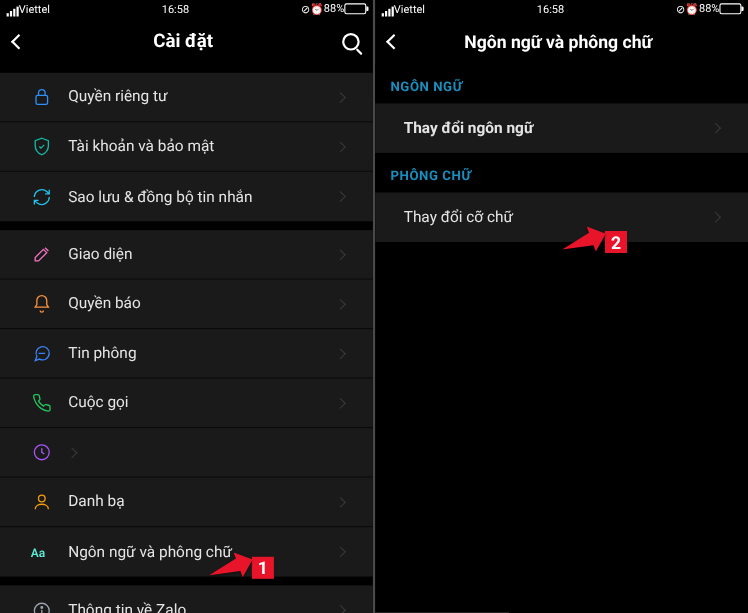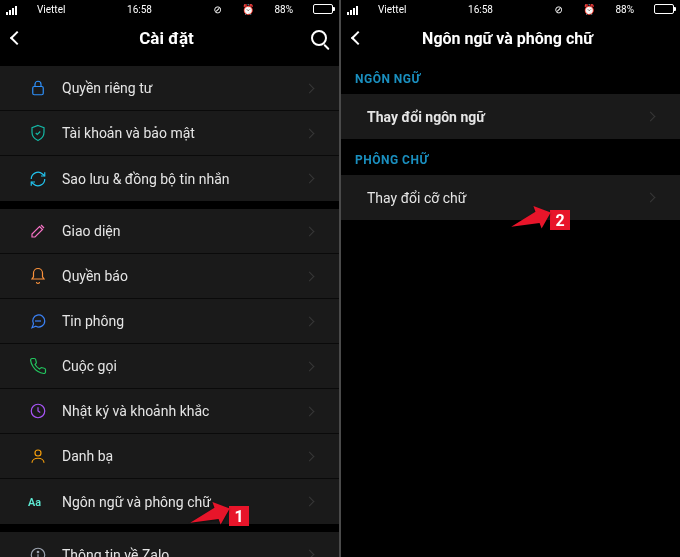--- a/index.html
+++ b/index.html
@@ -1,19 +1,19 @@
 <!DOCTYPE html>
 <html><head>
 <meta charset="utf-8">
 <style>
 *{margin:0;padding:0;box-sizing:border-box;font-family:-apple-system,BlinkMacSystemFont,"Segoe UI",Roboto,sans-serif}
 body{background:#4a4a4a;width:680px;height:557px;display:flex;gap:2px}
 .phone{width:339px;height:557px;background:#000;display:flex;flex-direction:column;overflow:hidden}
 .statusbar{height:18px;display:flex;align-items:center;justify-content:space-between;padding:0 6px;color:#fff;font-size:10px}
-.sb-left,.sb-right{display:flex;gap:20px}
+.sb-left,.sb-right{display:flex;gap:0}
 .signal-bars{display:inline-flex;gap:1px;align-items:flex-end}
 .signal-bars span{width:2px;background:#fff;display:inline-block}
 .signal-bars span:nth-child(1){height:3px}.signal-bars span:nth-child(2){height:5px}.signal-bars span:nth-child(3){height:7px}.signal-bars span:nth-child(4){height:9px}
 .battery{width:20px;height:10px;border:1px solid #fff;border-radius:2px;position:relative}
 .battery::after{content:"";position:absolute;right:-3px;top:2px;width:2px;height:4px;background:#fff;border-radius:0 1px 1px 0}
 .battery-fill{background:#fff;height:100%;border-radius:1px}
 .navbar{height:40px;display:flex;align-items:center;padding:0 12px;color:#fff}
 .navbar .title{flex:1;text-align:center;font-size:17px;font-weight:700}
 .navbar2 .title{font-size:16px}
 .back-chevron{width:10px;height:10px;border-left:2px solid #fff;border-bottom:2px solid #fff;transform:rotate(45deg)}
@@ -136,21 +136,20 @@
           <span class="label">Cuộc gọi</span>
           <span class="chevron-right"></span>
         </div>
         <div class="row">
           <span class="icon-slot c-purple">
             <svg width="18" height="18" viewBox="0 0 24 24" fill="none" stroke="currentColor" stroke-width="1.6">
               <circle cx="12" cy="12" r="9"></circle>
               <path d="M12 7v5l3 2"></path>
             </svg>
           </span>
-          <span class="label">Nhật ký và khoảnh khắc</span>
           <span class="chevron-right"></span>
         </div>
         <div class="row">
           <span class="icon-slot c-amber">
             <svg width="18" height="18" viewBox="0 0 24 24" fill="none" stroke="currentColor" stroke-width="1.6">
               <circle cx="12" cy="8" r="4"></circle>
               <path d="M4 21c0-4 4-6 8-6s8 2 8 6"></path>
             </svg>
           </span>
           <span class="label">Danh bạ</span>

